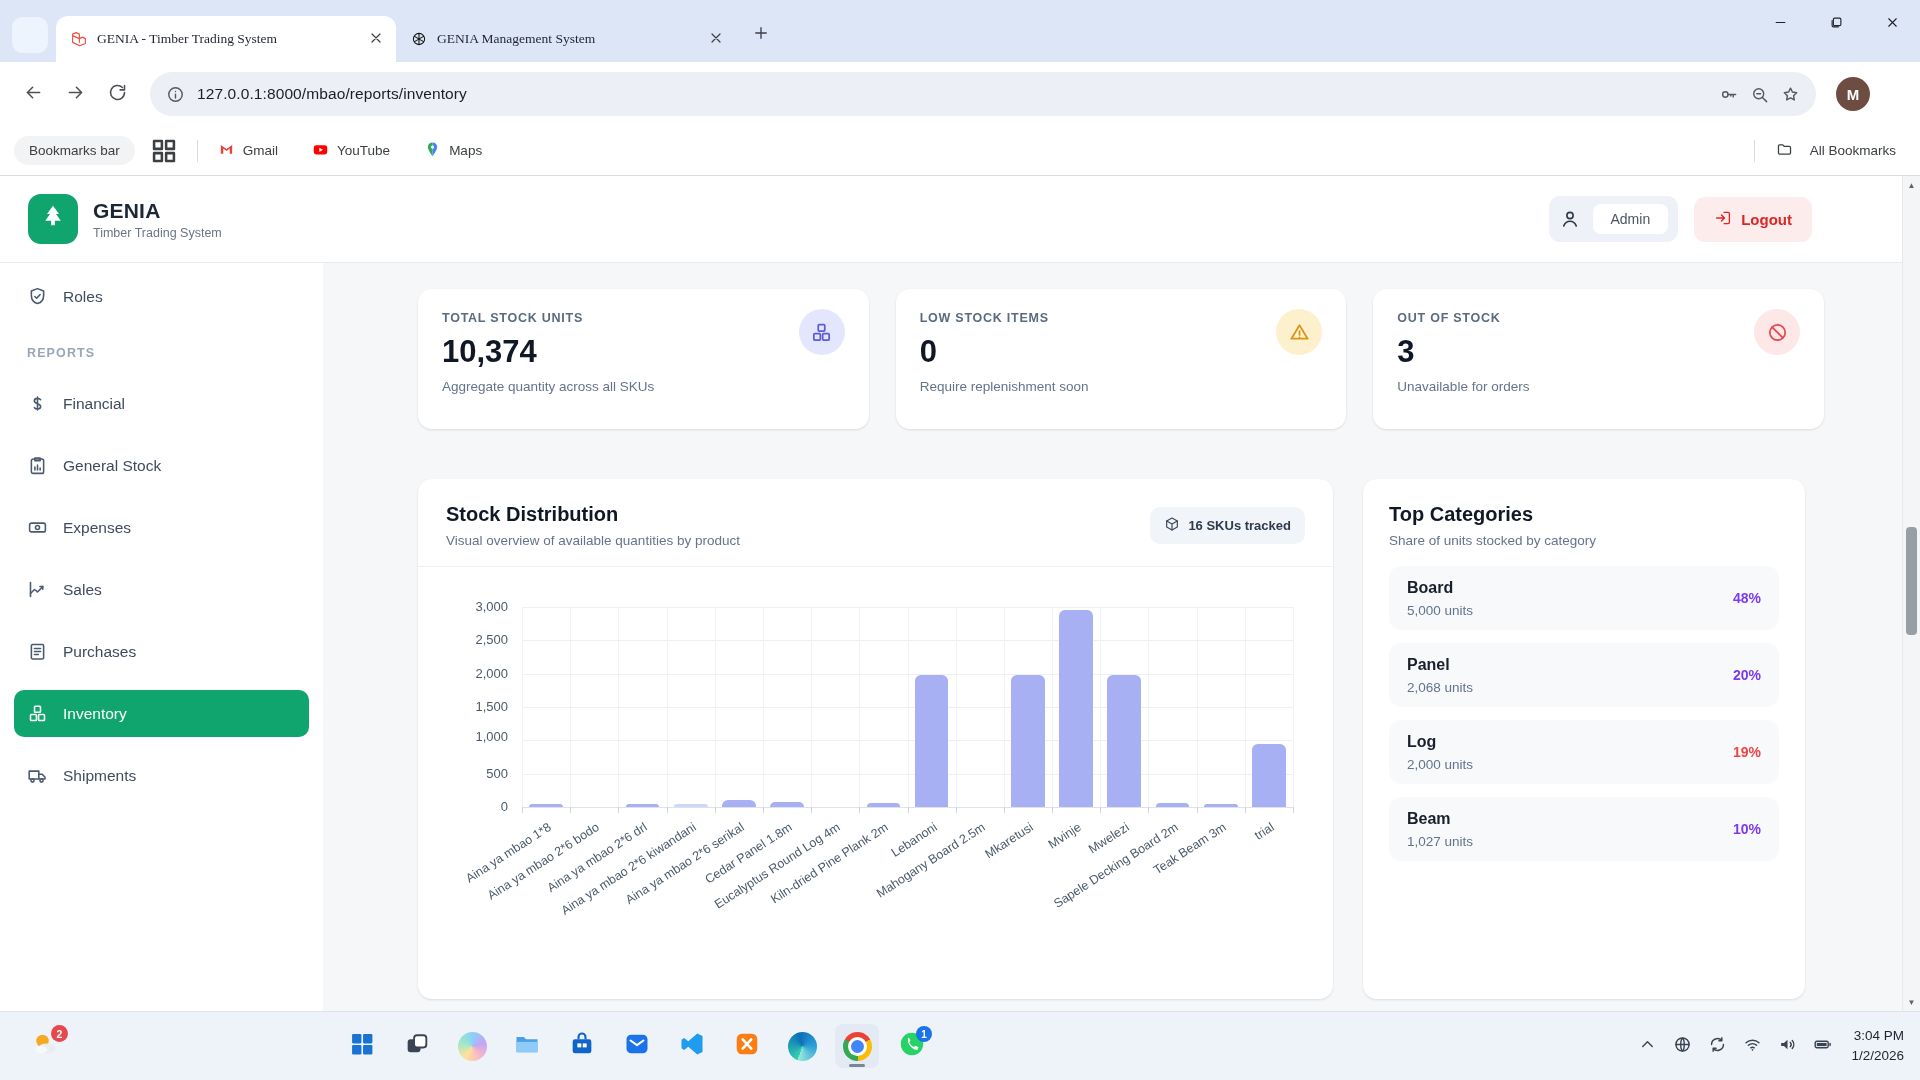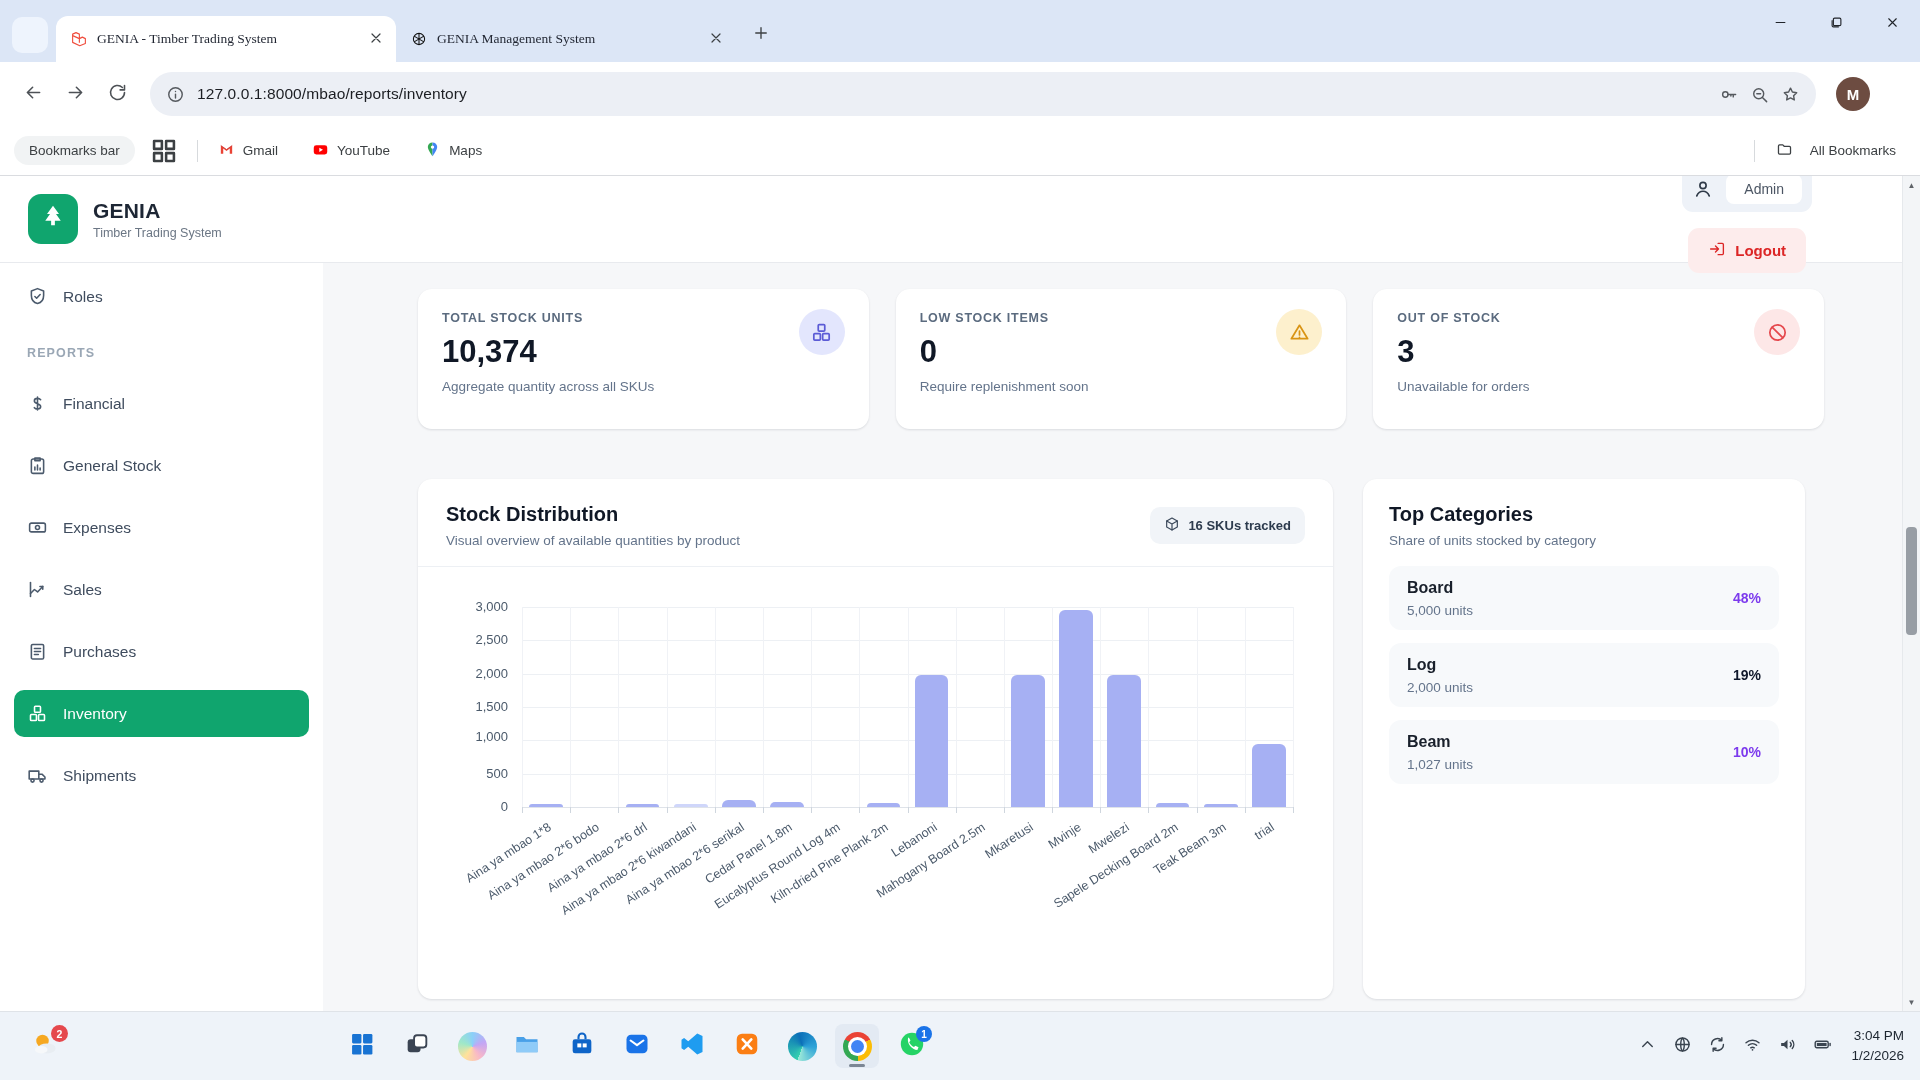--- a/index.html
+++ b/index.html
@@ -45,21 +45,21 @@
   .bm-right .folder { width:19px; height:19px; color:#3c4043; margin-right:8px; }
 
   
   .page { flex:1; position:relative; background:#f6f7f9; overflow:hidden; }
   .appheader { height:87px; background:#fff; border-bottom:1px solid #e8eaee; display:flex; align-items:center; padding:0 28px; }
   .logo { width:50px; height:50px; border-radius:13px; background:#10a56e; display:flex; align-items:center; justify-content:center; }
   .logo svg { width:30px; height:30px; }
   .brand { margin-left:15px; }
   .brand .b-name { font-size:21px; font-weight:800; color:#1d2634; letter-spacing:.2px; }
   .brand .b-tag { font-size:12.5px; color:#6b7684; margin-top:3px; }
-  .hdr-right { margin-left:auto; display:flex; align-items:center; gap:16px; padding-right:80px;flex-direction:column; }
+  .hdr-right { margin-left:auto; display:flex; align-items:center; gap:16px; padding-right:80px; }
   .admin-pill { background:#eef2f8; border-radius:11px; padding:8px 10px; display:flex; align-items:center; gap:12px; }
   .admin-pill .p-ic { width:22px; height:22px; color:#2f3a48; }
   .admin-inner { background:#fff; border-radius:8px; padding:7px 18px; font-size:14px; color:#4b5563; }
   .logout-btn { background:#fdecec; border-radius:11px; padding:12px 20px; display:flex; align-items:center; gap:9px; color:#dc2626; font-size:15px; font-weight:700; }
   .logout-btn svg { width:18px; height:18px; }
 
   .page-body { display:flex; height:calc(100% - 87px); }
   .sidebar { width:323px; background:#fff; padding:10px 14px; flex:none; }
   .sitem { display:flex; align-items:center; gap:15px; padding:13px 13px; border-radius:10px; font-size:15.5px; font-weight:500; color:#3f4c5e; margin-bottom:15px; }
   .sitem .sic { width:21px; height:21px; flex:none; color:#4b5a6c; }
@@ -523,24 +523,31 @@
             <div class="tc-rows" id="tc-rows">
                 <div class="tc-row">
                   <div>
                     <div class="tc-name">Board</div>
                     <div class="tc-units">5,000 units</div>
                   </div>
                   <div class="tc-pct" style="color:#7c3aed">48%</div>
                 </div>
                 <div class="tc-row">
                   <div>
+                    <div class="tc-name">Panel</div>
+                    <div class="tc-units">2,068 units</div>
+                  </div>
+                  <div class="tc-pct" style="color:#7c3aed">20%</div>
+                </div>
+                <div class="tc-row">
+                  <div>
                     <div class="tc-name">Log</div>
                     <div class="tc-units">2,000 units</div>
                   </div>
-                  <div class="tc-pct" style="color:#0f172a">19%</div>
+                  <div class="tc-pct" style="color:#ef4444">19%</div>
                 </div>
                 <div class="tc-row">
                   <div>
                     <div class="tc-name">Beam</div>
                     <div class="tc-units">1,027 units</div>
                   </div>
                   <div class="tc-pct" style="color:#7c3aed">10%</div>
                 </div>
               </div>
           </div>

